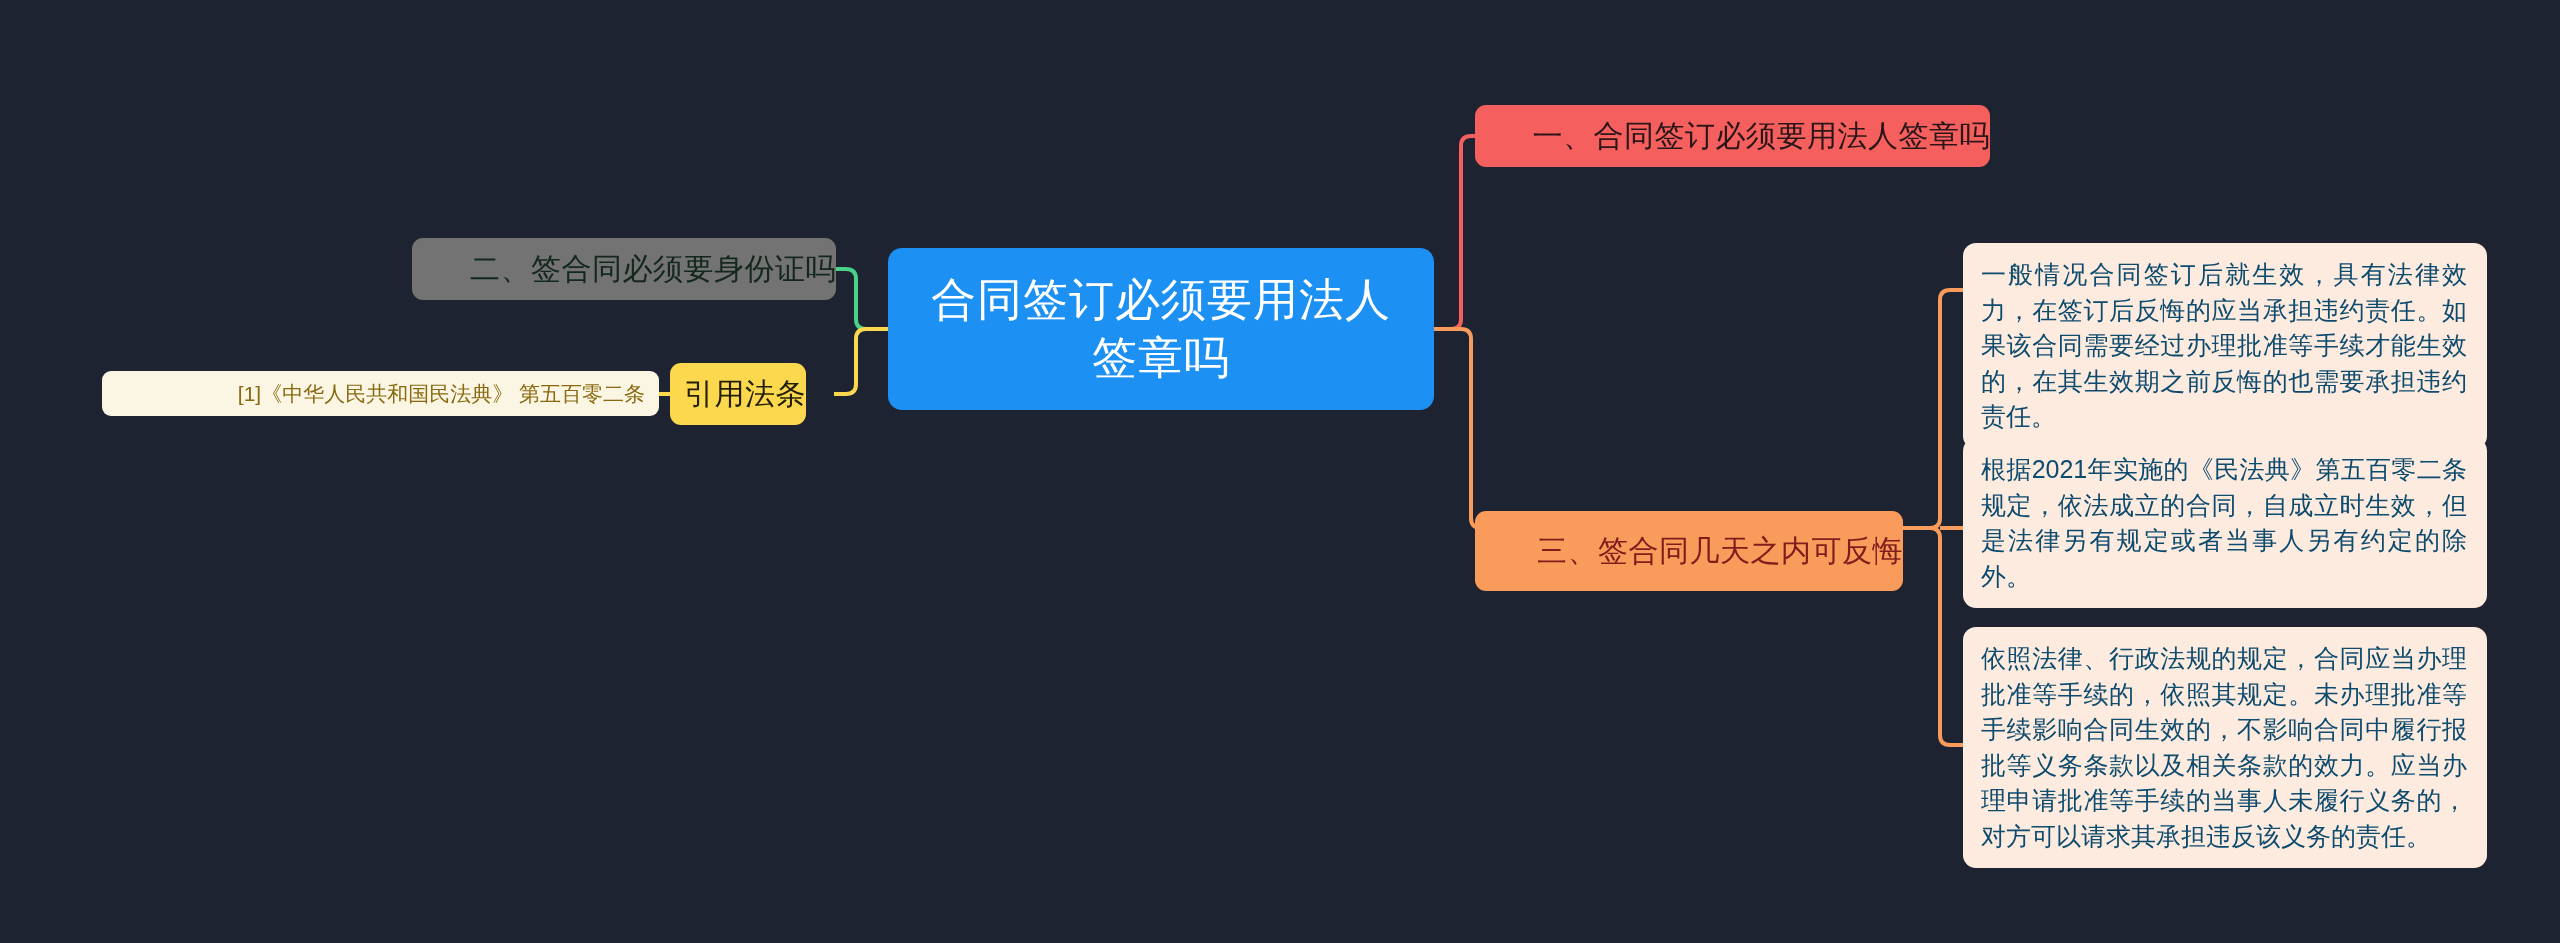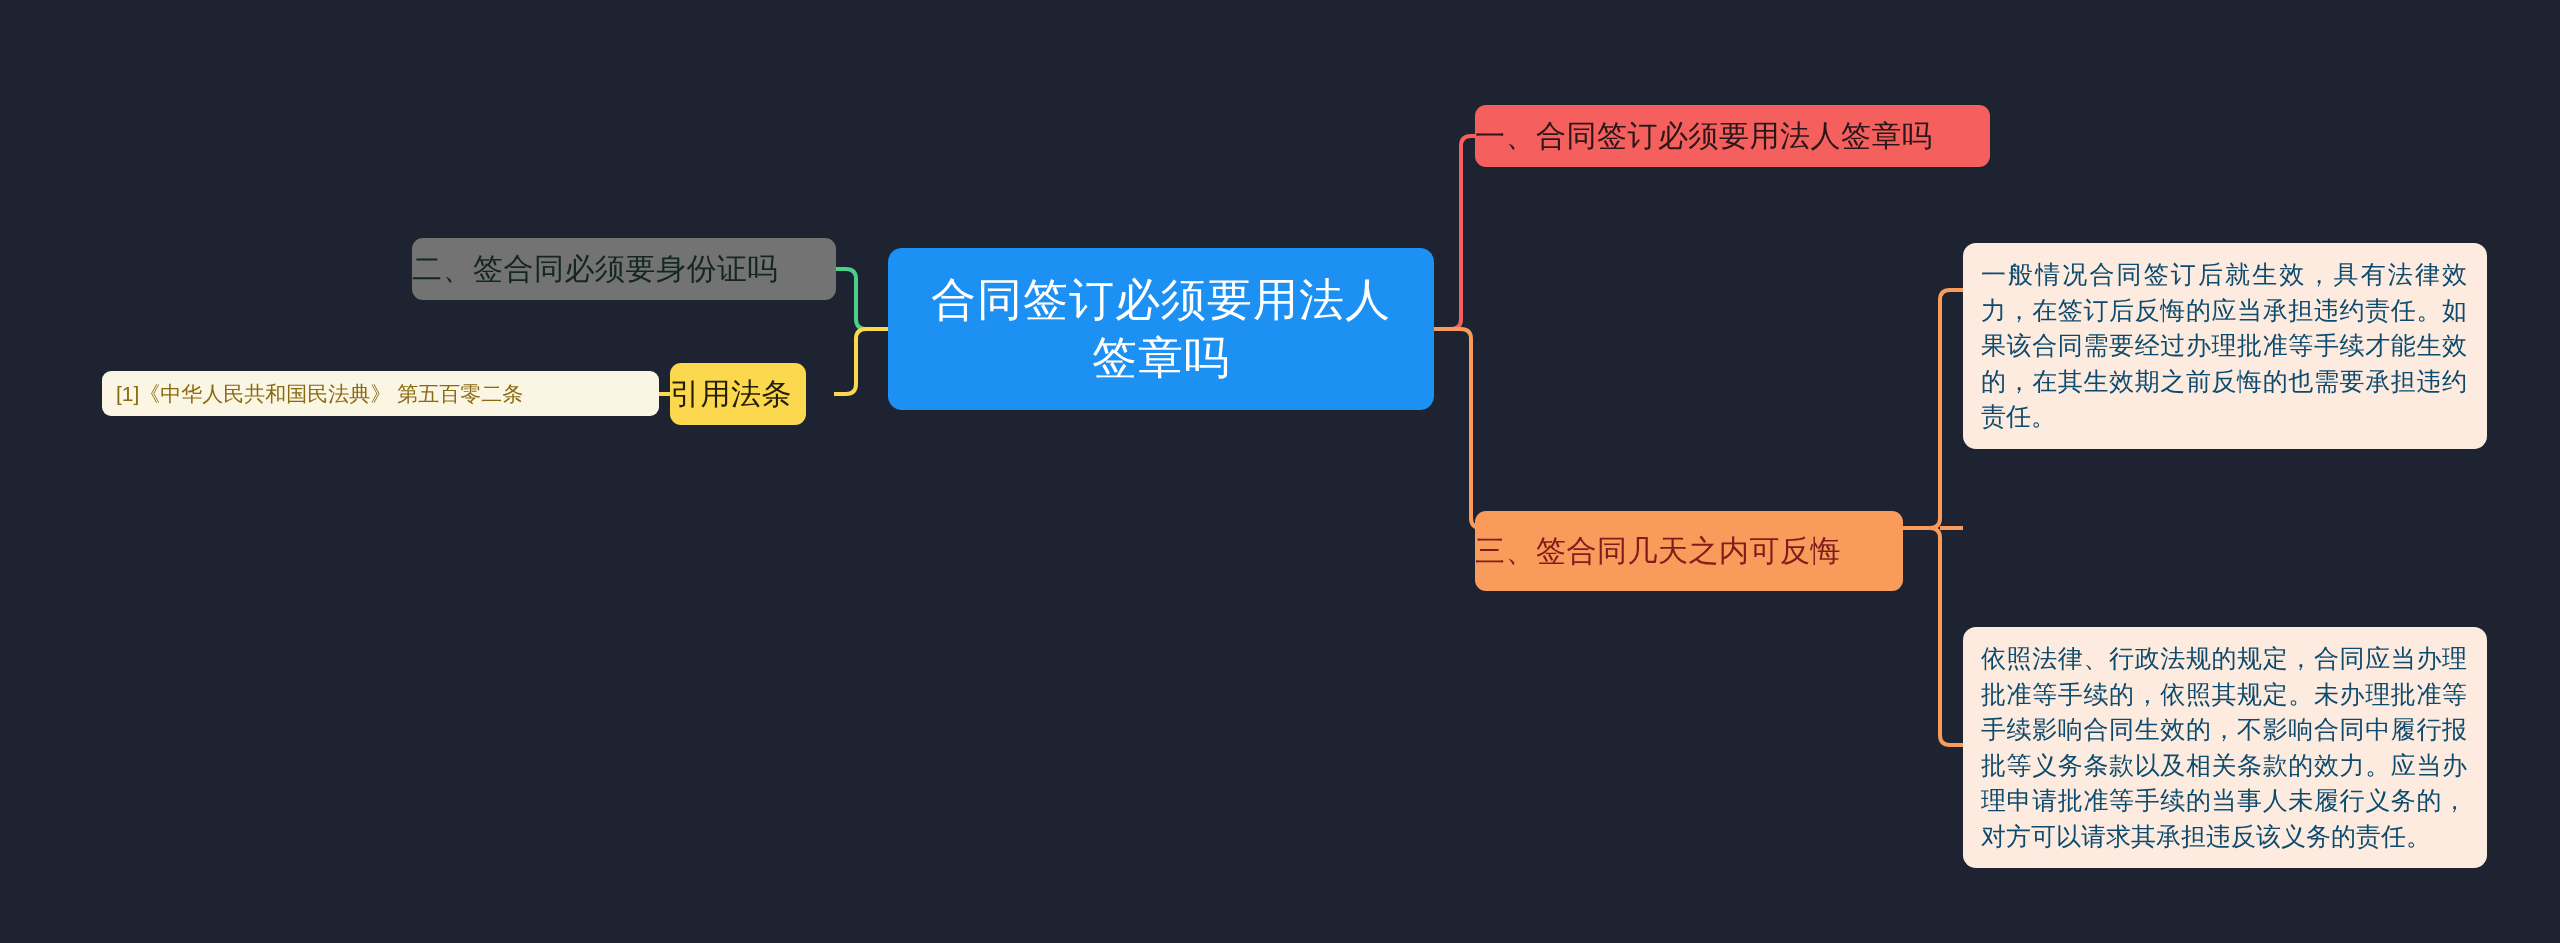--- a/index.html
+++ b/index.html
@@ -16,21 +16,21 @@
   }
   svg.connectors {
     position:absolute; left:0; top:0;
     width:2560px; height:943px;
     pointer-events:none;
   }
   .node {
     position:absolute;
     display:flex;
     align-items:center;
-    justify-content:flex-start;
+    justify-content:flex-end;
     text-align:center;
     z-index:5;
   }
 
   
   #node-root {
     left:888px; top:248px;
     width:546px; height:162px;
     background:#1D90F4;
     border-radius:14px;
@@ -158,18 +158,21 @@
   </div>
 
   <div class="node" id="node-citation">
     <span>[1]《中华人民共和国民法典》 第五百零二条</span>
   </div>
 
   <div class="detail-box" id="detail-1">
     <span>一般情况合同签订后就生效，具有法律效力，在签订后反悔的应当承担违约责任。如果该合同需要经过办理批准等手续才能生效的，在其生效期之前反悔的也需要承担违约责任。</span>
   </div>
 
+  <div class="detail-box" id="detail-2">
+    <span>根据2021年实施的《民法典》第五百零二条规定，依法成立的合同，自成立时生效，但是法律另有规定或者当事人另有约定的除外。</span>
+  </div>
 
   <div class="detail-box" id="detail-3">
     <span>依照法律、行政法规的规定，合同应当办理批准等手续的，依照其规定。未办理批准等手续影响合同生效的，不影响合同中履行报批等义务条款以及相关条款的效力。应当办理申请批准等手续的当事人未履行义务的，对方可以请求其承担违反该义务的责任。</span>
   </div>
 
 </div>
 
 </body></html>

